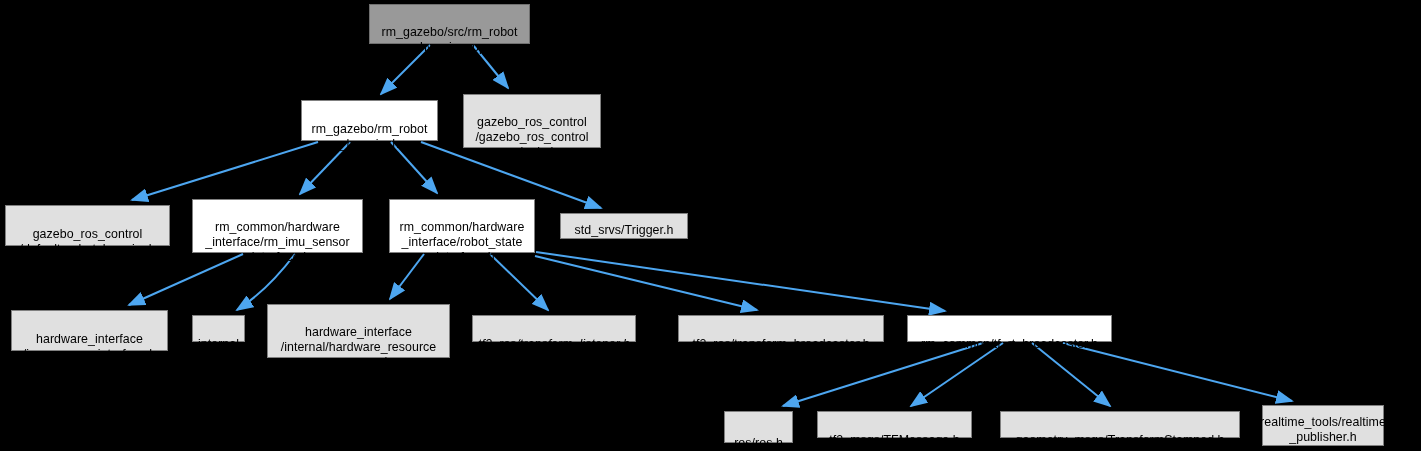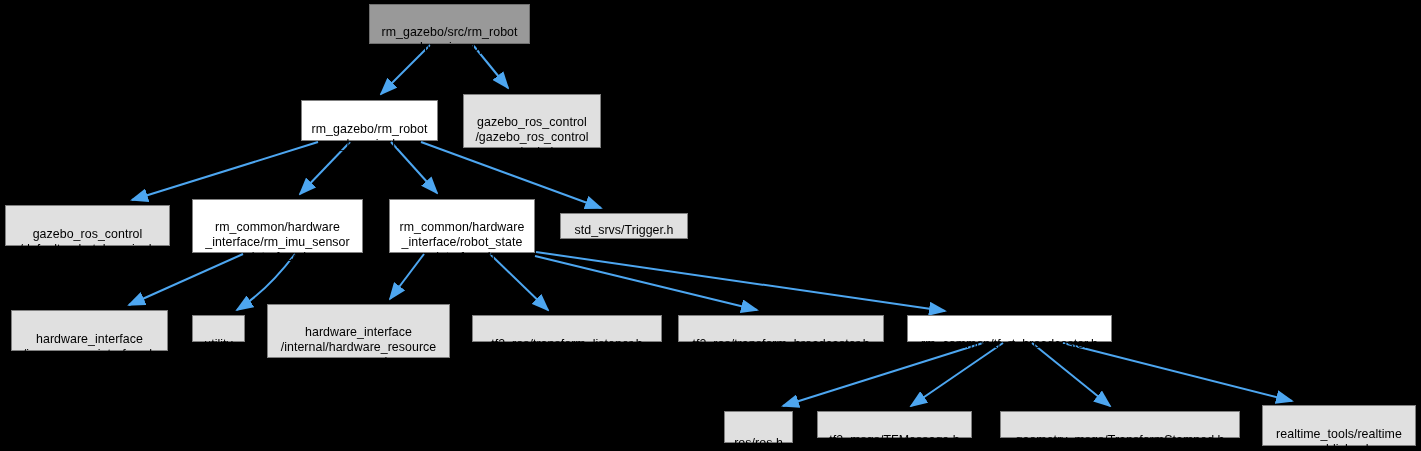--- a/index.html
+++ b/index.html
@@ -100,27 +100,27 @@
 /default_robot_hw_sim.h</span></div>
       <div class="node fill-white" style="left: 192px; top: 199px; width: 171px; height: 54px;"><span class="node-label">rm_common/hardware
 _interface/rm_imu_sensor
 _interface.h</span></div>
       <div class="node fill-white" style="left: 389px; top: 199px; width: 146px; height: 54px;"><span class="node-label">rm_common/hardware
 _interface/robot_state
 _interface.h</span></div>
       <div class="node fill-light" style="left: 560px; top: 213px; width: 128px; height: 26px; align-items: flex-end;"><span class="node-label">std_srvs/Trigger.h</span></div>
       <div class="node fill-light" style="left: 11px; top: 310px; width: 157px; height: 41px;"><span class="node-label">hardware_interface
 /imu_sensor_interface.h</span></div>
-      <div class="node fill-light" style="left: 192px; top: 315px; width: 53px; height: 27px;"><span class="node-label">utility</span></div>
+      <div class="node fill-light" style="left: 192px; top: 315px; width: 53px; height: 27px;"><span class="node-label">internal</span></div>
       <div class="node fill-light" style="left: 267px; top: 304px; width: 183px; height: 54px;"><span class="node-label">hardware_interface
 /internal/hardware_resource
 _manager.h</span></div>
-      <div class="node fill-light" style="left: 472px; top: 315px; width: 190px; height: 27px;"><span class="node-label">tf2_ros/transform_listener.h</span></div>
+      <div class="node fill-light" style="left: 472px; top: 315px; width: 164px; height: 27px; font-style: italic;"><span class="node-label">tf2_ros/transform_listener.h</span></div>
       <div class="node fill-light" style="left: 678px; top: 315px; width: 206px; height: 27px;"><span class="node-label">tf2_ros/transform_broadcaster.h</span></div>
       <div class="node fill-white" style="left: 907px; top: 315px; width: 205px; height: 27px;"><span class="node-label">rm_common/tf_rt_broadcaster.h</span></div>
       <div class="node fill-light" style="left: 724px; top: 411px; width: 69px; height: 32px; text-align: right;"><span class="node-label">ros/ros.h</span></div>
       <div class="node fill-light" style="left: 817px; top: 411px; width: 155px; height: 27px;"><span class="node-label">tf2_msgs/TFMessage.h</span></div>
       <div class="node fill-light" style="left: 1000px; top: 411px; width: 240px; height: 27px;"><span class="node-label">geometry_msgs/TransformStamped.h</span></div>
-      <div class="node fill-light" style="left: 1262px; top: 405px; width: 154px; height: 41px;"><span class="node-label">realtime_tools/realtime
+      <div class="node fill-light" style="left: 1262px; top: 405px; width: 122px; height: 41px; align-items: flex-end;"><span class="node-label">realtime_tools/realtime
 _publisher.h</span></div>
     </div>
 
 </div>
 
 </body></html>

